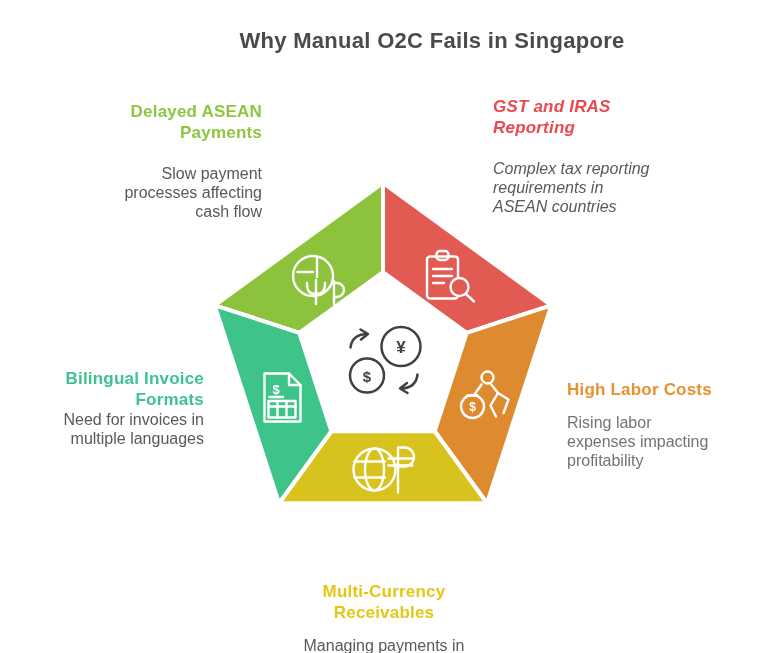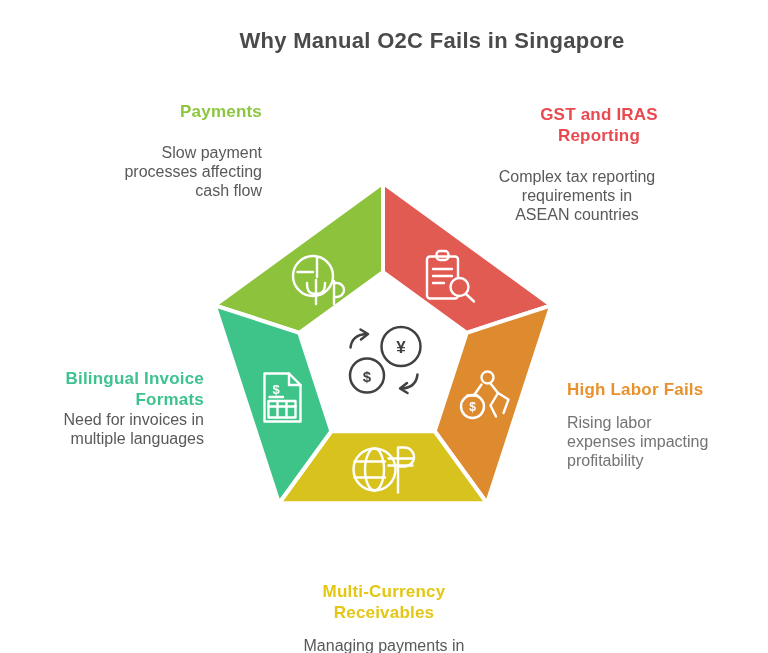--- a/index.html
+++ b/index.html
@@ -20,21 +20,21 @@
   .doc-sym{font-size:13px;}
   .cicon *{fill:none;stroke-width:2.5;stroke-linecap:round;stroke-linejoin:round;}
   .cicon text{stroke:none;font-family:"Liberation Sans",sans-serif;font-weight:700;text-anchor:middle;}
   .sym-a{font-size:17px;}
   .sym-b{font-size:15px;}
   .tblock{position:absolute;}
   .heading{font-size:17px;font-weight:700;line-height:21px;letter-spacing:.2px;}
   .body{font-size:16px;line-height:19px;}
   .tl{left:60px;top:101px;width:202px;text-align:right;}
   .tl .body{width:140px;margin-left:auto;margin-top:21px;}
-  .tr{left:493px;top:104px;width:212px;text-align:center;}
+  .tr{left:493px;top:96px;width:212px;text-align:left;font-style:italic;}
   .tr .body{width:168px;margin-top:21px;}
   .rr{left:567px;top:379px;width:185px;text-align:left;}
   .rr .body{width:155px;margin-top:13px;}
   .ll{left:12px;top:368px;width:192px;text-align:right;}
   .ll .body{width:150px;margin-left:auto;}
   .bb{left:258px;top:549px;width:252px;text-align:center;}
   .bb .body{width:176px;margin:13px auto 16px;}
 </style>
 </head>
 <body>
@@ -101,36 +101,37 @@
       <text class="sym-b" x="367" y="381.5" style="fill: rgb(65, 65, 65);">$</text>
       <path d="M350.5 347.5 Q352 335 366 334"></path>
       <path d="M360.5 329.5 L368 334 L361 339.5"></path>
       <path d="M417.5 374.5 Q416 387.5 402 388.5"></path>
       <path d="M407.5 393 L400 388.5 L407 383"></path>
     </g>
   </svg>
 
   <div class="tblock tl">
     <div class="heading" style="color: rgb(141, 198, 63);">
+      <div>Delayed ASEAN</div>
       <div>Payments</div>
     </div>
     <div class="body" style="color: rgb(88, 89, 91);">Slow payment processes affecting cash flow</div>
   </div>
 
   <div class="tblock tr">
     <div class="heading" style="color: rgb(233, 73, 79);">
       <div>GST and IRAS</div>
       <div>Reporting</div>
     </div>
     <div class="body" style="color: rgb(88, 89, 91);">Complex tax reporting requirements in ASEAN countries</div>
   </div>
 
   <div class="tblock rr">
     <div class="heading" style="color: rgb(232, 145, 45);">
-      <div>High Labor Fails</div>
+      <div>High Labor Costs</div>
     </div>
     <div class="body" style="color: #737373;">Rising labor expenses impacting profitability</div>
   </div>
 
   <div class="tblock ll">
     <div class="heading" style="color: rgb(62, 194, 143);">
       <div>Bilingual Invoice</div>
       <div>Formats</div>
     </div>
     <div class="body" style="color: rgb(88, 89, 91);">Need for invoices in multiple languages</div>

